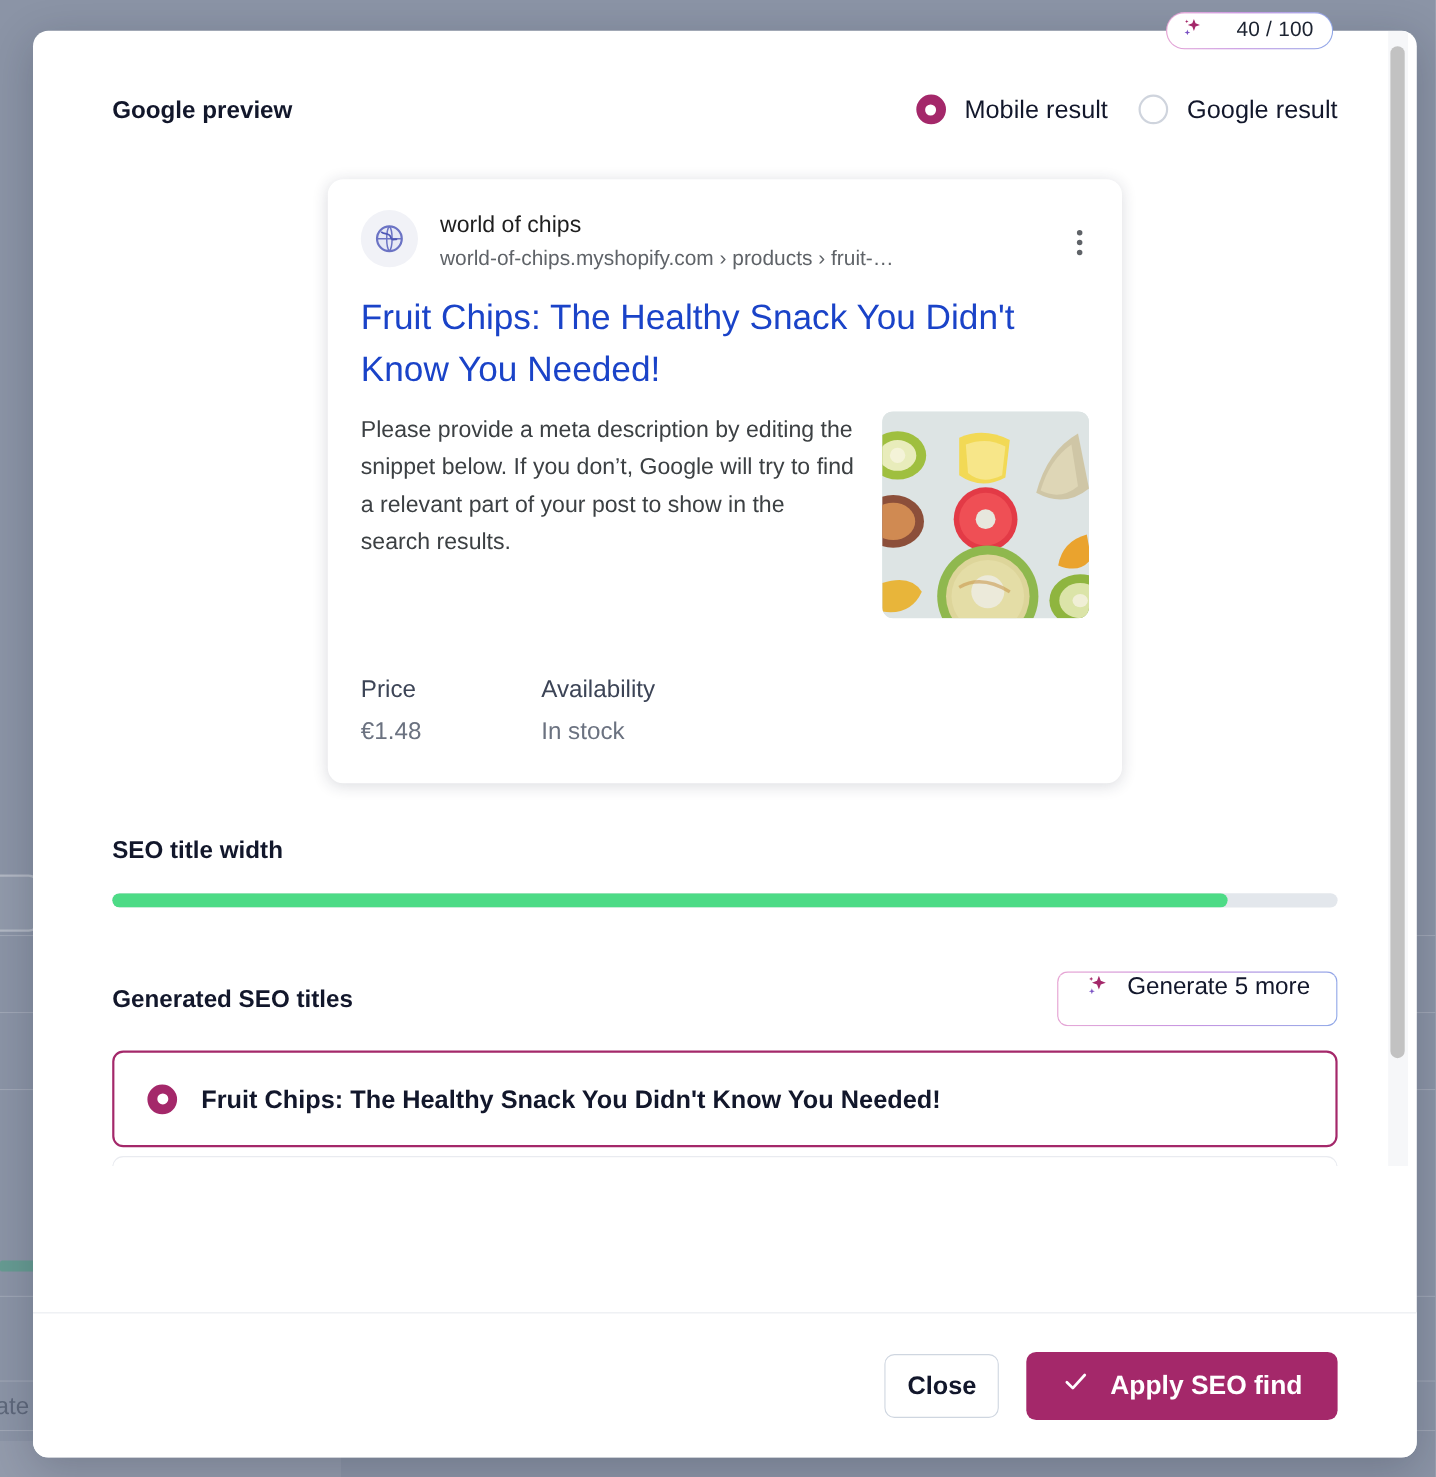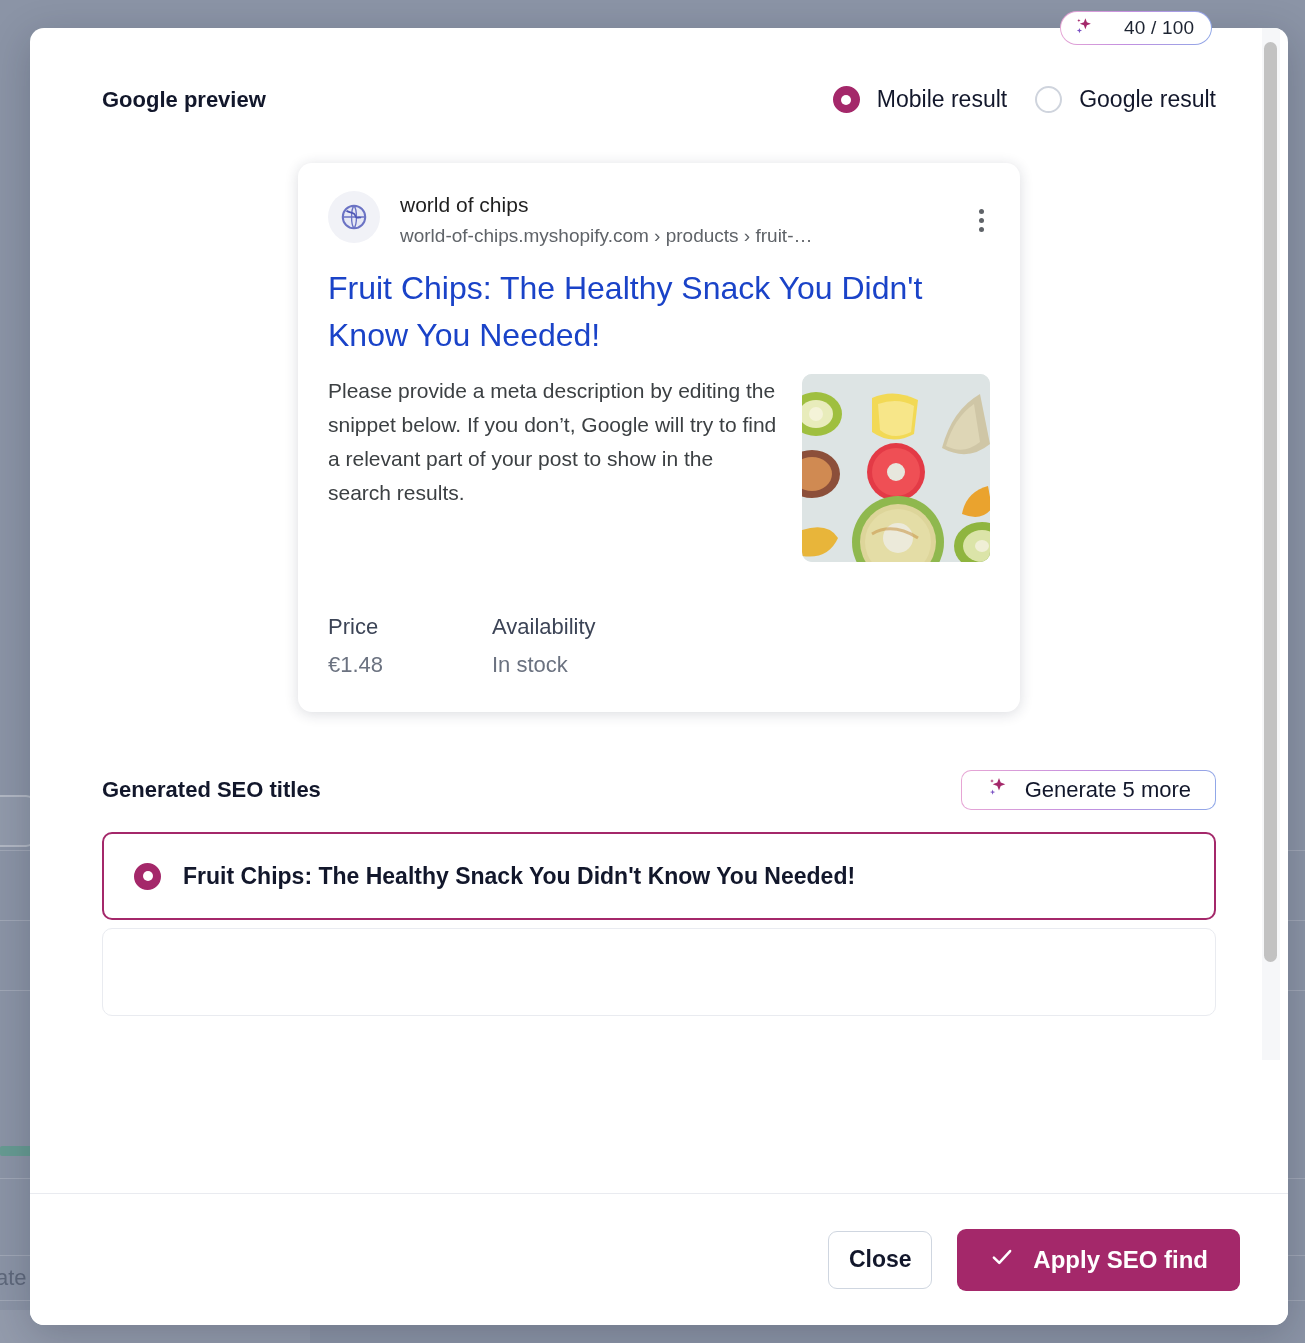--- a/index.html
+++ b/index.html
@@ -149,22 +149,22 @@
   .width-block { margin-top: 48px; }
   .progress-track {
     margin-top: 26px; height: 13px; border-radius: 7px;
     background: #e3e7ec; width: 100%; overflow: hidden;
   }
   .progress-fill { height: 100%; border-radius: 7px; background: #4ddb86; }
 
   
   .titles-head { margin-top: 58px; display: flex; align-items: center; justify-content: space-between; }
   .gen-btn {
-    display: flex; align-items: center; gap: 15px;
-    height: 40px; padding: 0 24px; border-radius: 10px;
+    display: flex; align-items: flex-start; gap: 15px;
+    height: 50px; padding: 0 24px; border-radius: 10px;
     background: #fff; cursor: pointer;
     border: 1.5px solid transparent;
     background-image: linear-gradient(#fff,#fff), linear-gradient(100deg,#e8a6d4 0%, #c38fe0 50%, #8fa8e8 100%);
     background-origin: border-box; background-clip: padding-box, border-box;
     font-size: 22px; color: #12172b;
   }
 
   .title-option {
     margin-top: 22px; border: 2px solid #a4286a; border-radius: 10px;
     height: 88px; display: flex; align-items: center; gap: 22px;
@@ -175,21 +175,21 @@
   .title-option.second {
     margin-top: 8px; border: 1px solid #e9ebf0; border-radius: 10px;
     height: 88px; overflow: hidden; color: #12172b;
   }
 
   
   .modal-footer {
     position: absolute; left: 0; bottom: 0; width: 1258px; height: 132px;
     border-top: 1px solid #e9ebf0; background: #fff;
     display: flex; align-items: center; justify-content: flex-end;
-    gap: 25px; padding-right: 48px;
+    gap: 25px; padding-right: 72px;
   }
   .btn-close {
     width: 104px; height: 58px; border-radius: 9px;
     border: 1.5px solid #cfd6e0; background: #fff;
     font-size: 23px; font-weight: 700; color: #12172b; cursor: pointer;
     font-family: "Liberation Sans", sans-serif;
   }
   .btn-apply {
     height: 62px; padding: 0 32px; border-radius: 9px; border: none;
     background: #a4286a; color: #fff; cursor: pointer;
@@ -314,20 +314,26 @@
               <div class="meta-value">€1.48</div>
             </div>
             <div class="meta-col">
               <div class="meta-label">Availability</div>
               <div class="meta-value">In stock</div>
             </div>
           </div>
         </div>
       </div>
 
+      <div class="width-block">
+        <div class="section-label">SEO title width</div>
+        <div class="progress-track">
+          <div class="progress-fill" id="progress-fill" style="width: 91%;"></div>
+        </div>
+      </div>
 
       <div class="titles-head">
         <span class="section-label">Generated SEO titles</span>
         <div class="gen-btn">
           <span>
             <svg width="24" height="24" viewBox="0 0 24 24" fill="none">
               <path d="M13 3l1.7 4.6 4.6 1.7-4.6 1.7L13 15.6l-1.7-4.6-4.6-1.7 4.6-1.7z" fill="#a4286a"></path>
               <path d="M6.6 14.4l.7 2 2 .7-2 .7-.7 2-.7-2-2-.7 2-.7z" fill="#7b53c4"></path>
               <path d="M6 4l.5 1.4 1.4.5-1.4.5L6 7.8l-.5-1.4-1.4-.5 1.4-.5z" fill="#a4286a"></path>
             </svg>

